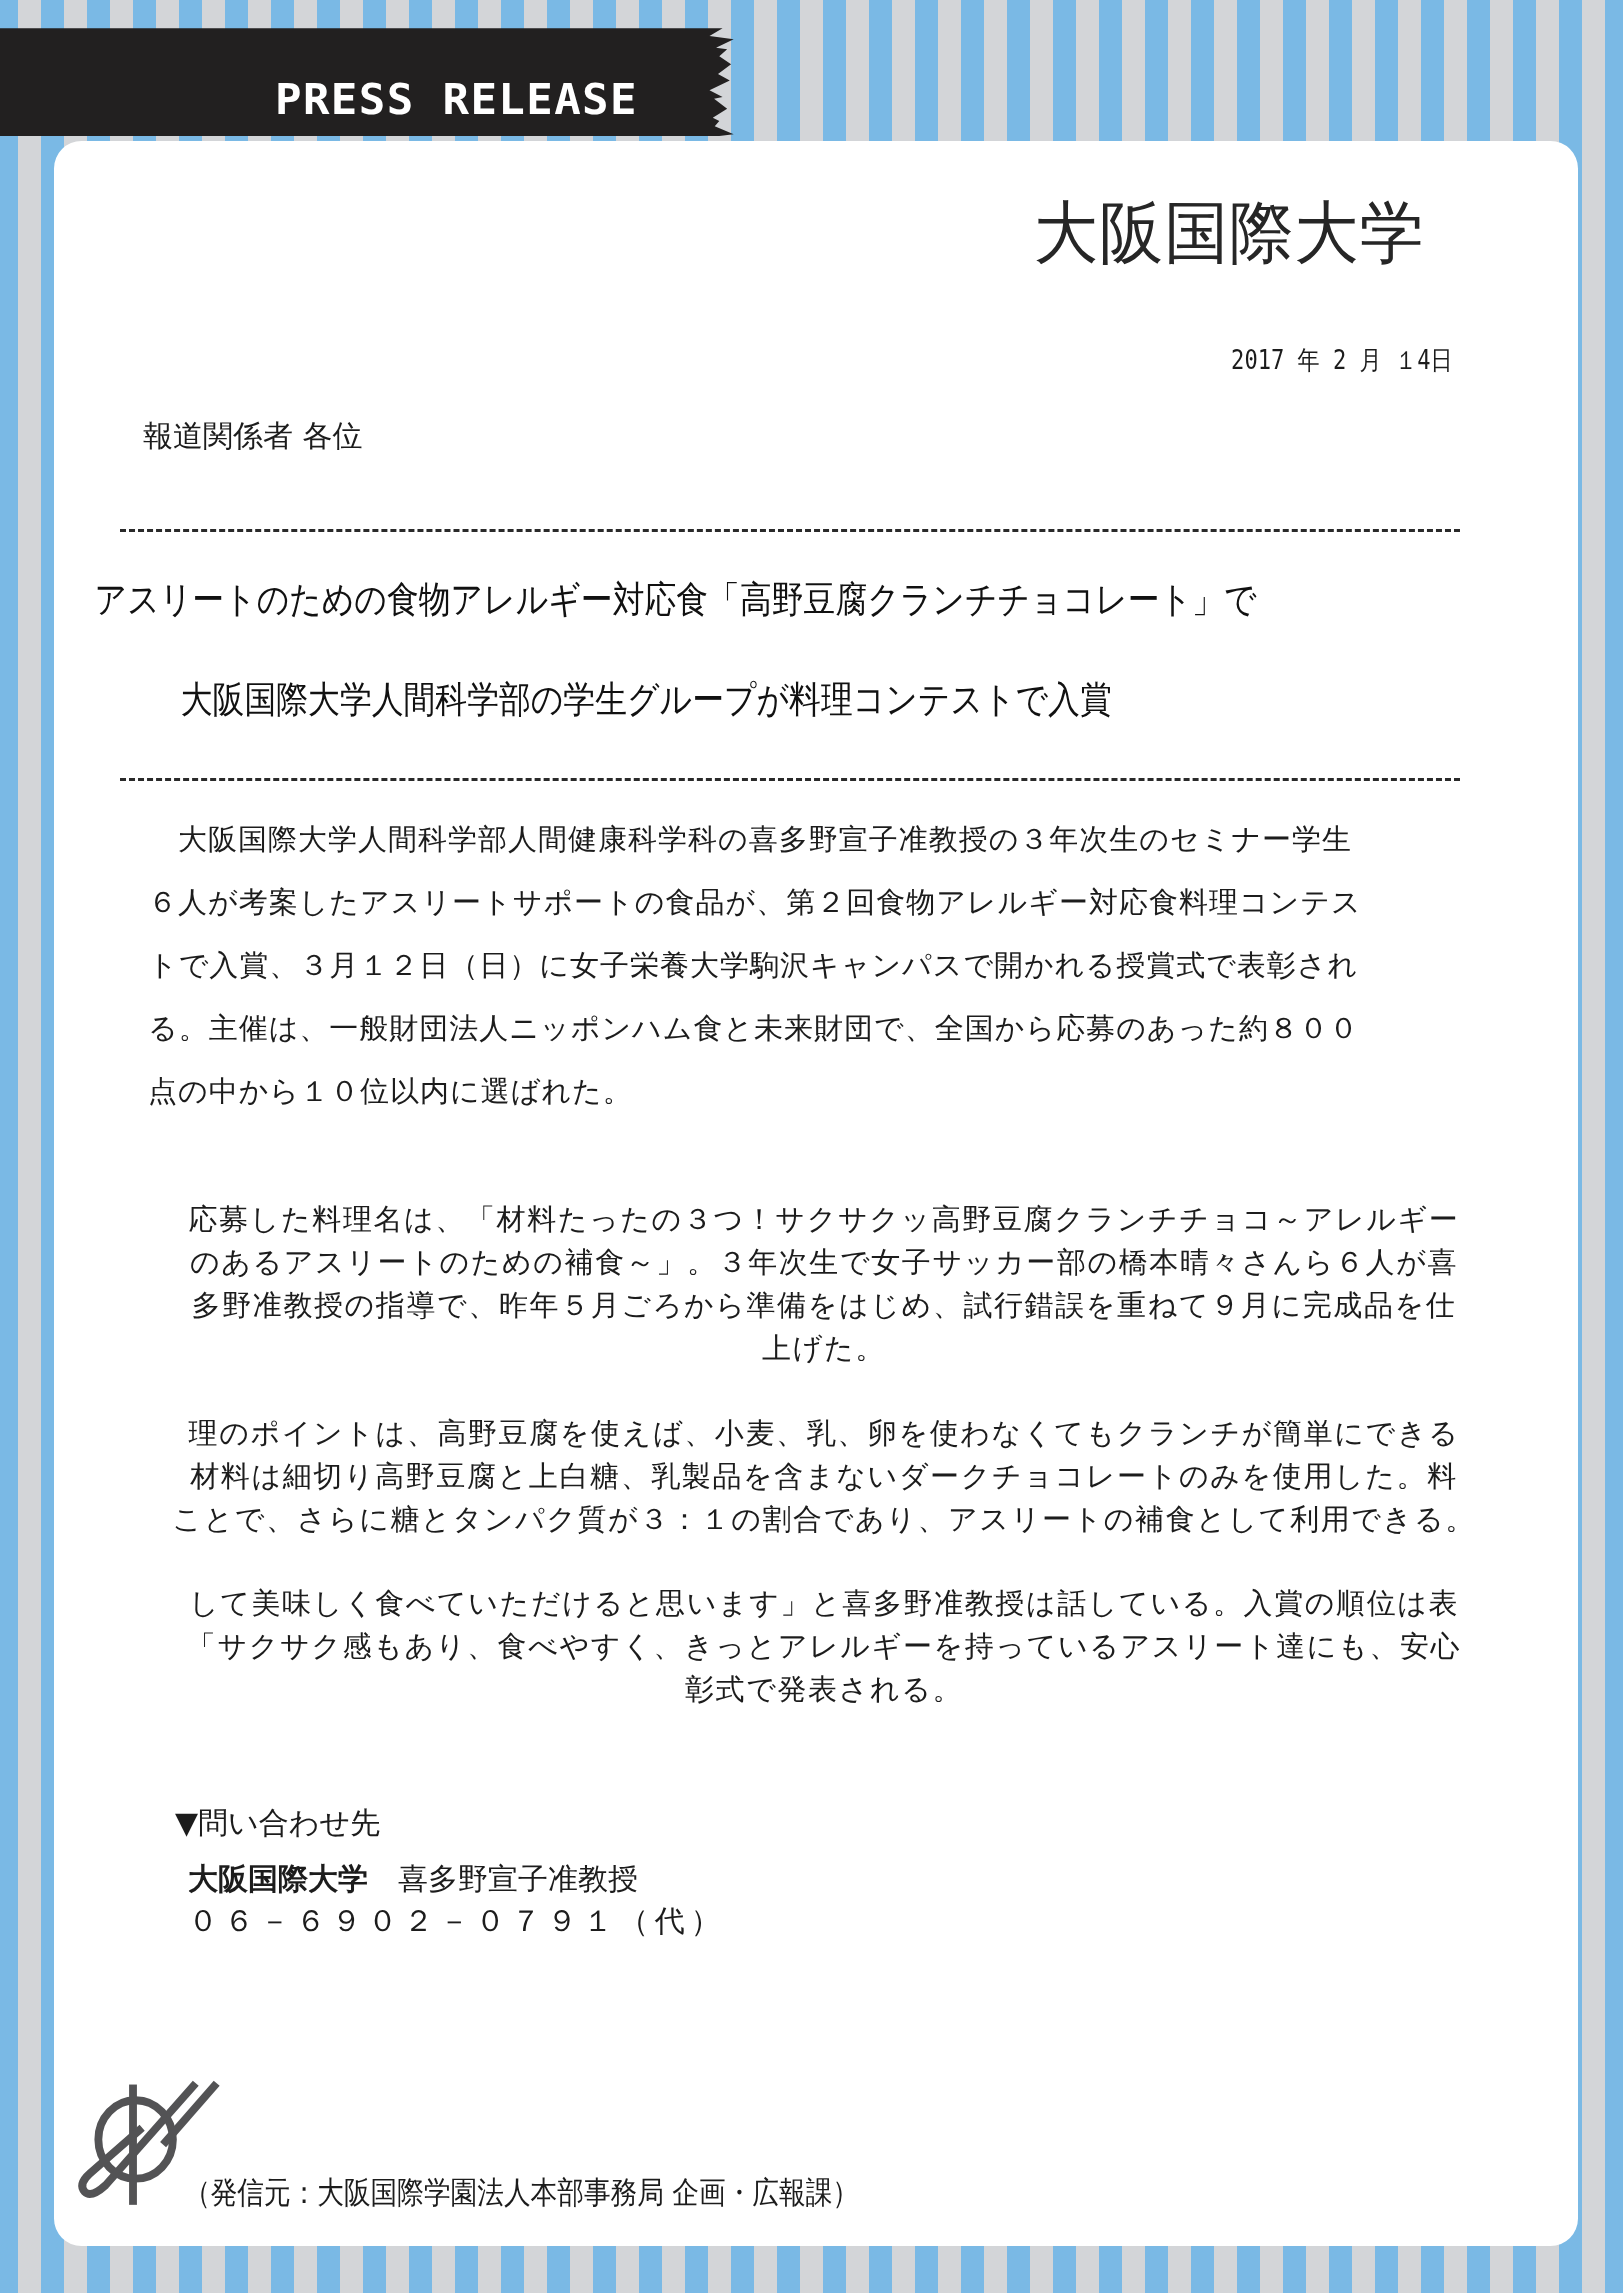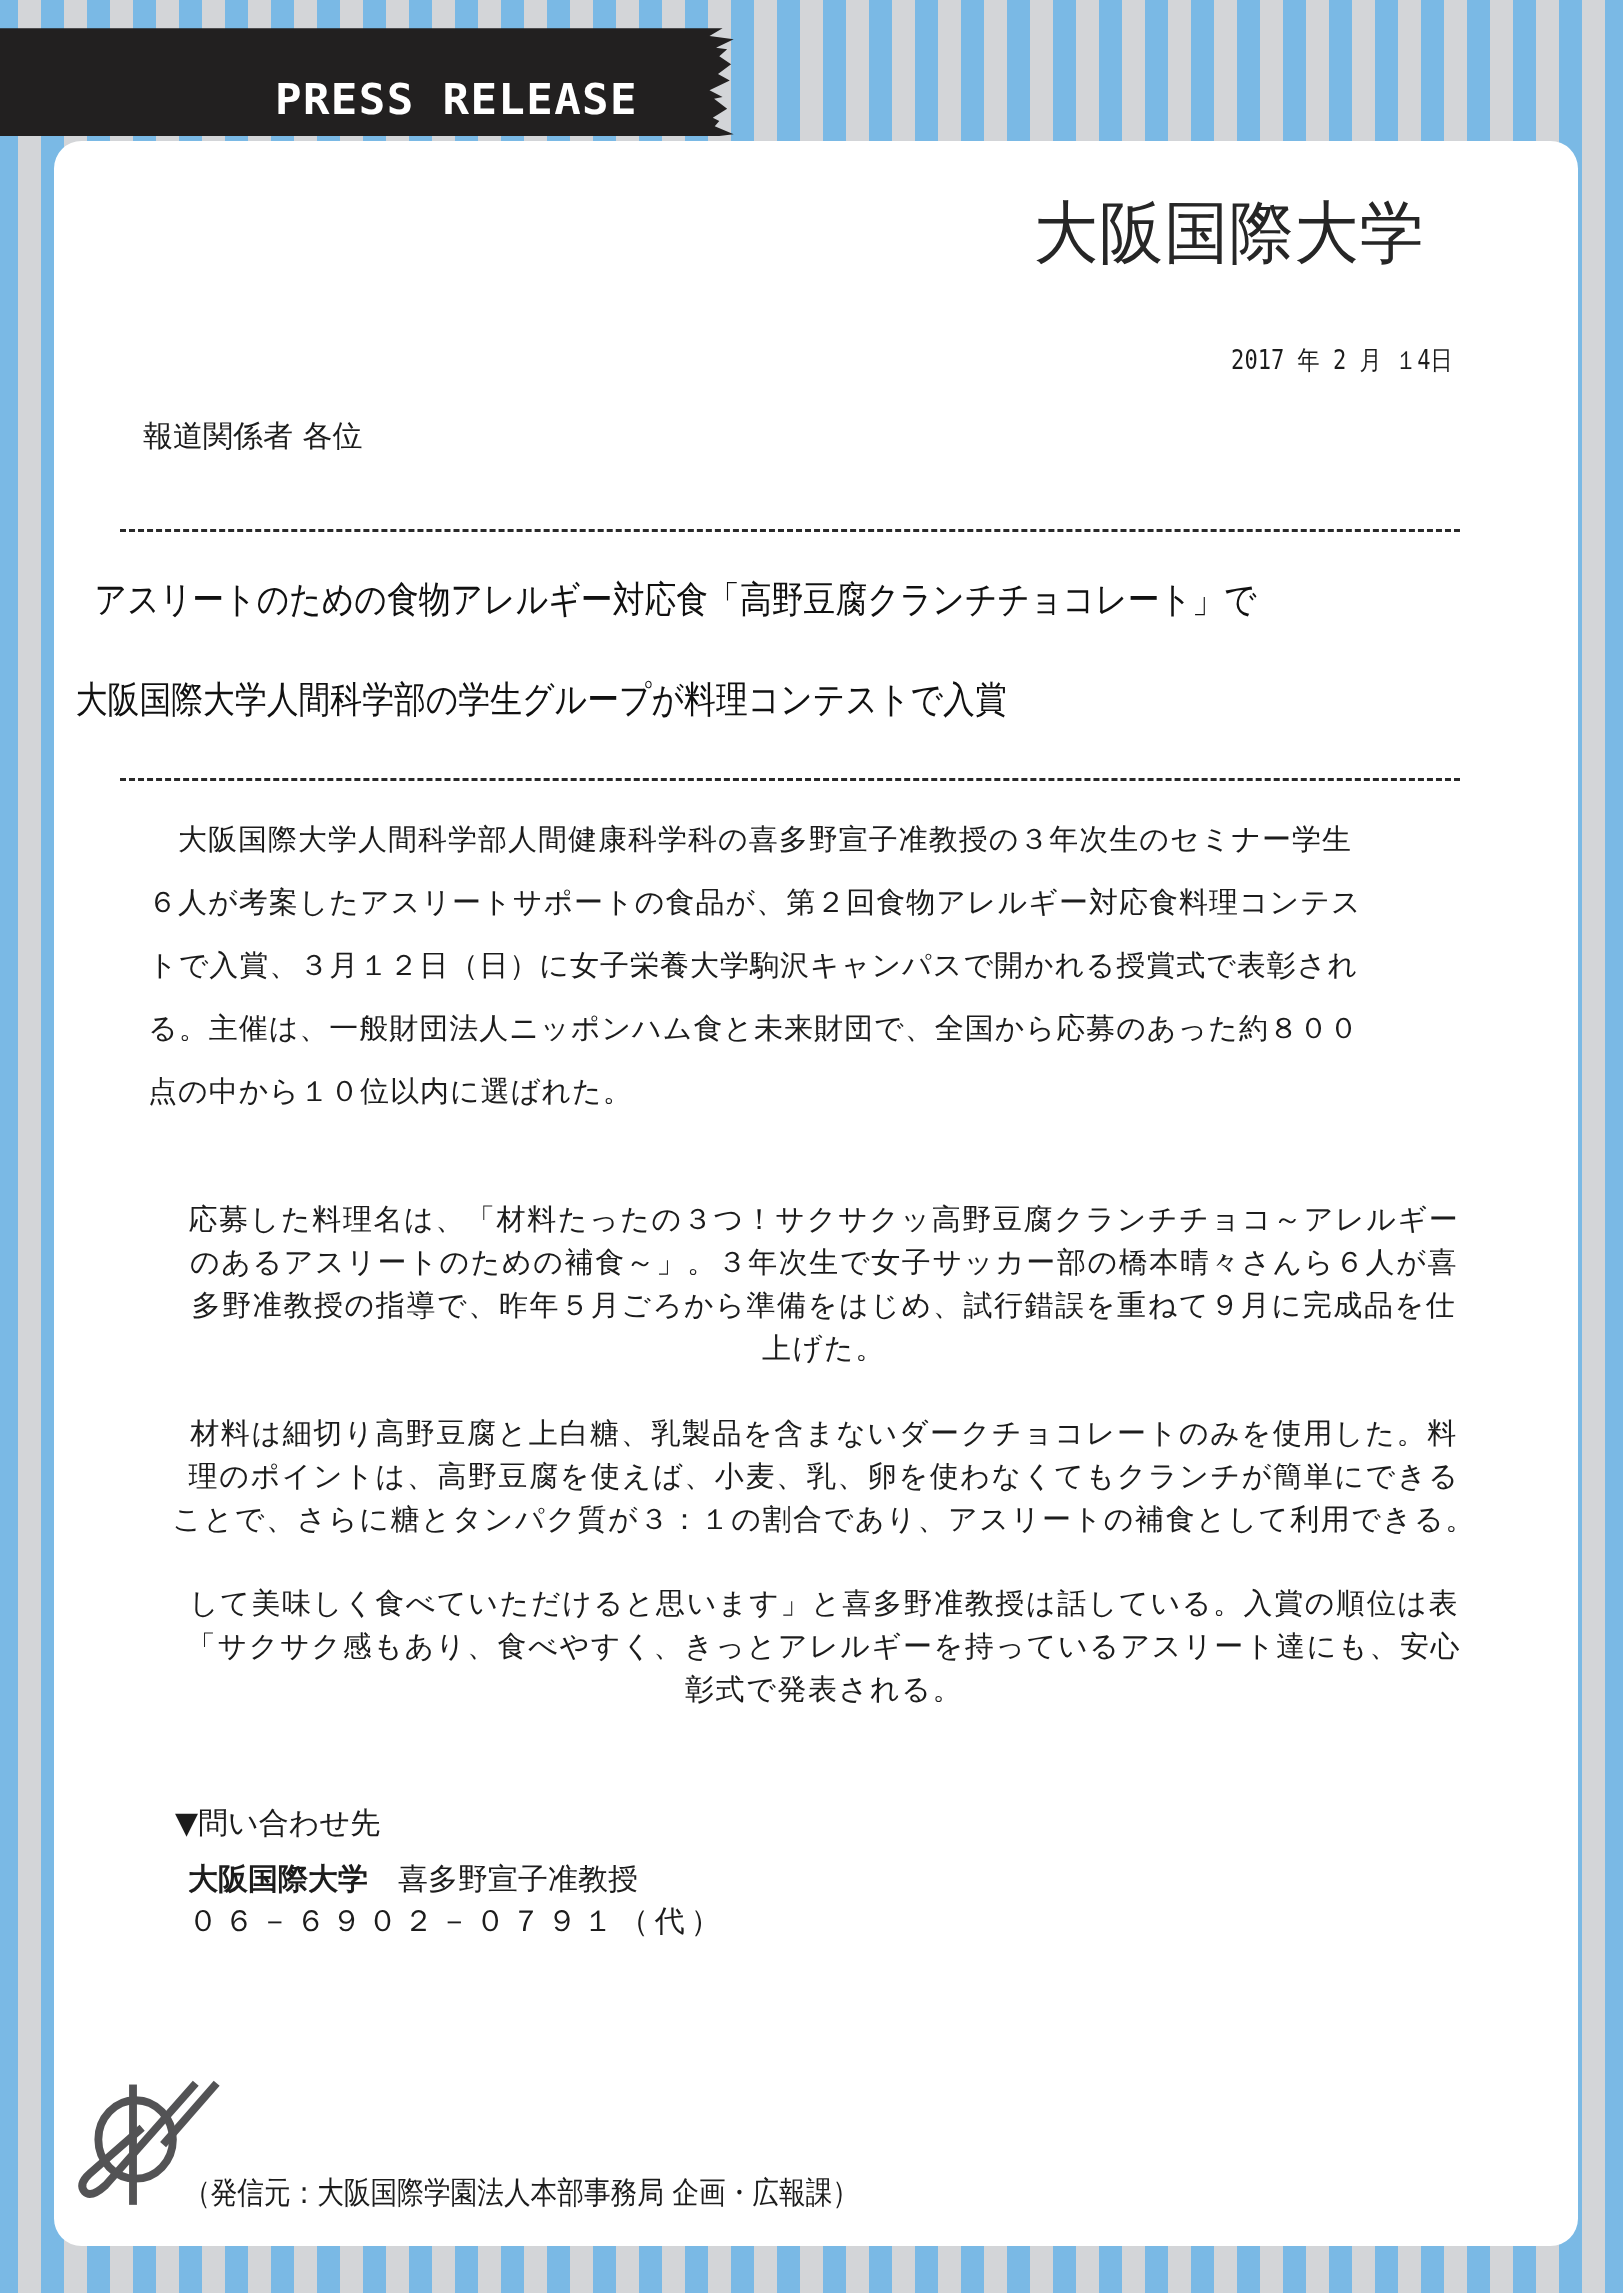--- a/index.html
+++ b/index.html
@@ -31,21 +31,21 @@
     right: 171px; top: 343px; font-size: 26px; line-height: 34px;
     font-family: "DejaVu Sans Mono", "Liberation Mono", monospace; color: #1c1c1c;
     transform: scaleX(0.85); transform-origin: right center;
   }
   .addressee { left: 143px; top: 416px; font-size: 30px; line-height: 39px; letter-spacing: 0px; }
   .dash {
     position: absolute; left: 120px; width: 1340px; height: 0;
     border-top: 3.3px dashed #2a2a2a;
   }
   .title {
-    left: 0; width: 1293px; font-size: 37px; line-height: 46px; color: #111;
+    left: 0; width: 1293px; text-align: center; font-size: 37px; line-height: 46px; color: #111;
   }
   .title span { display: inline-block; transform: scaleX(0.86); transform-origin: center; }
   .p1 { position: absolute; left: 148px; top: 808px; width: 1335px; font-size: 29px; line-height: 63px; white-space: normal; }
   .p1 .line { display: block; white-space: nowrap; letter-spacing: 1px; }
   .para { position: absolute; left: 124px; width: 1400px; font-size: 29px; line-height: 43px; text-align: center; }
   .para .line { display: block; white-space: nowrap; letter-spacing: 1.6px; }
   .contact-head { left: 175px; top: 1796px; font-size: 30px; line-height: 39px; margin-top: 7px; }
   .contact-name { left: 188px; top: 1859px; font-size: 30px; line-height: 39px; }
   .contact-name b { font-weight: bold; }
   .contact-phone { left: 188px; top: 1901px; font-size: 30px; line-height: 39px; letter-spacing: 5.9px; }
@@ -92,22 +92,22 @@
 </div>
 
 <div class="para" style="top:1198px;">
   <span class="line">応募した料理名は、「材料たったの３つ！サクサクッ高野豆腐クランチチョコ～アレルギー</span>
   <span class="line">のあるアスリートのための補食～」。３年次生で女子サッカー部の橋本晴々さんら６人が喜</span>
   <span class="line">多野准教授の指導で、昨年５月ごろから準備をはじめ、試行錯誤を重ねて９月に完成品を仕</span>
   <span class="line">上げた。</span>
 </div>
 
 <div class="para" style="top:1412px;">
+  <span class="line">理のポイントは、高野豆腐を使えば、小麦、乳、卵を使わなくてもクランチが簡単にできる</span>
   <span class="line">材料は細切り高野豆腐と上白糖、乳製品を含まないダークチョコレートのみを使用した。料</span>
-  <span class="line">理のポイントは、高野豆腐を使えば、小麦、乳、卵を使わなくてもクランチが簡単にできる</span>
   <span class="line">ことで、さらに糖とタンパク質が３：１の割合であり、アスリートの補食として利用できる。</span>
 </div>
 
 <div class="para" style="top:1582px;">
   <span class="line">して美味しく食べていただけると思います」と喜多野准教授は話している。入賞の順位は表</span>
   <span class="line">「サクサク感もあり、食べやすく、きっとアレルギーを持っているアスリート達にも、安心</span>
   <span class="line">彰式で発表される。</span>
 </div>
 
 <div class="abs contact-head">▼問い合わせ先</div>

